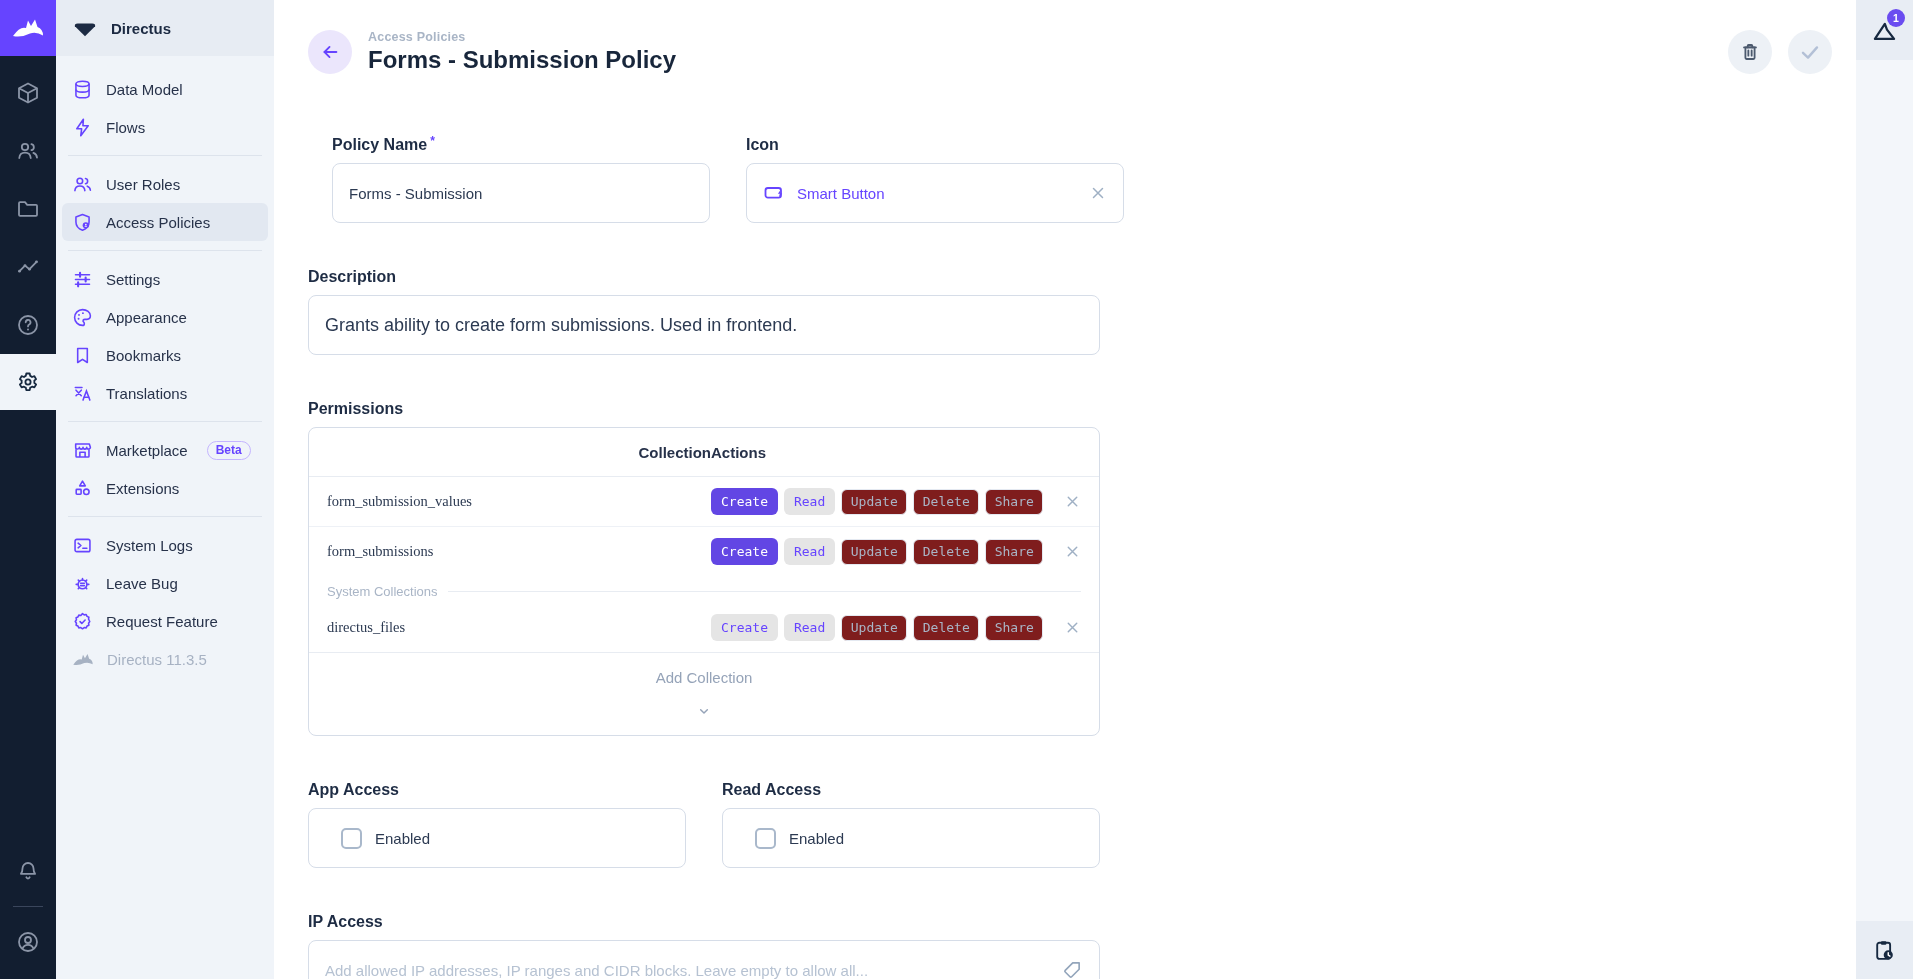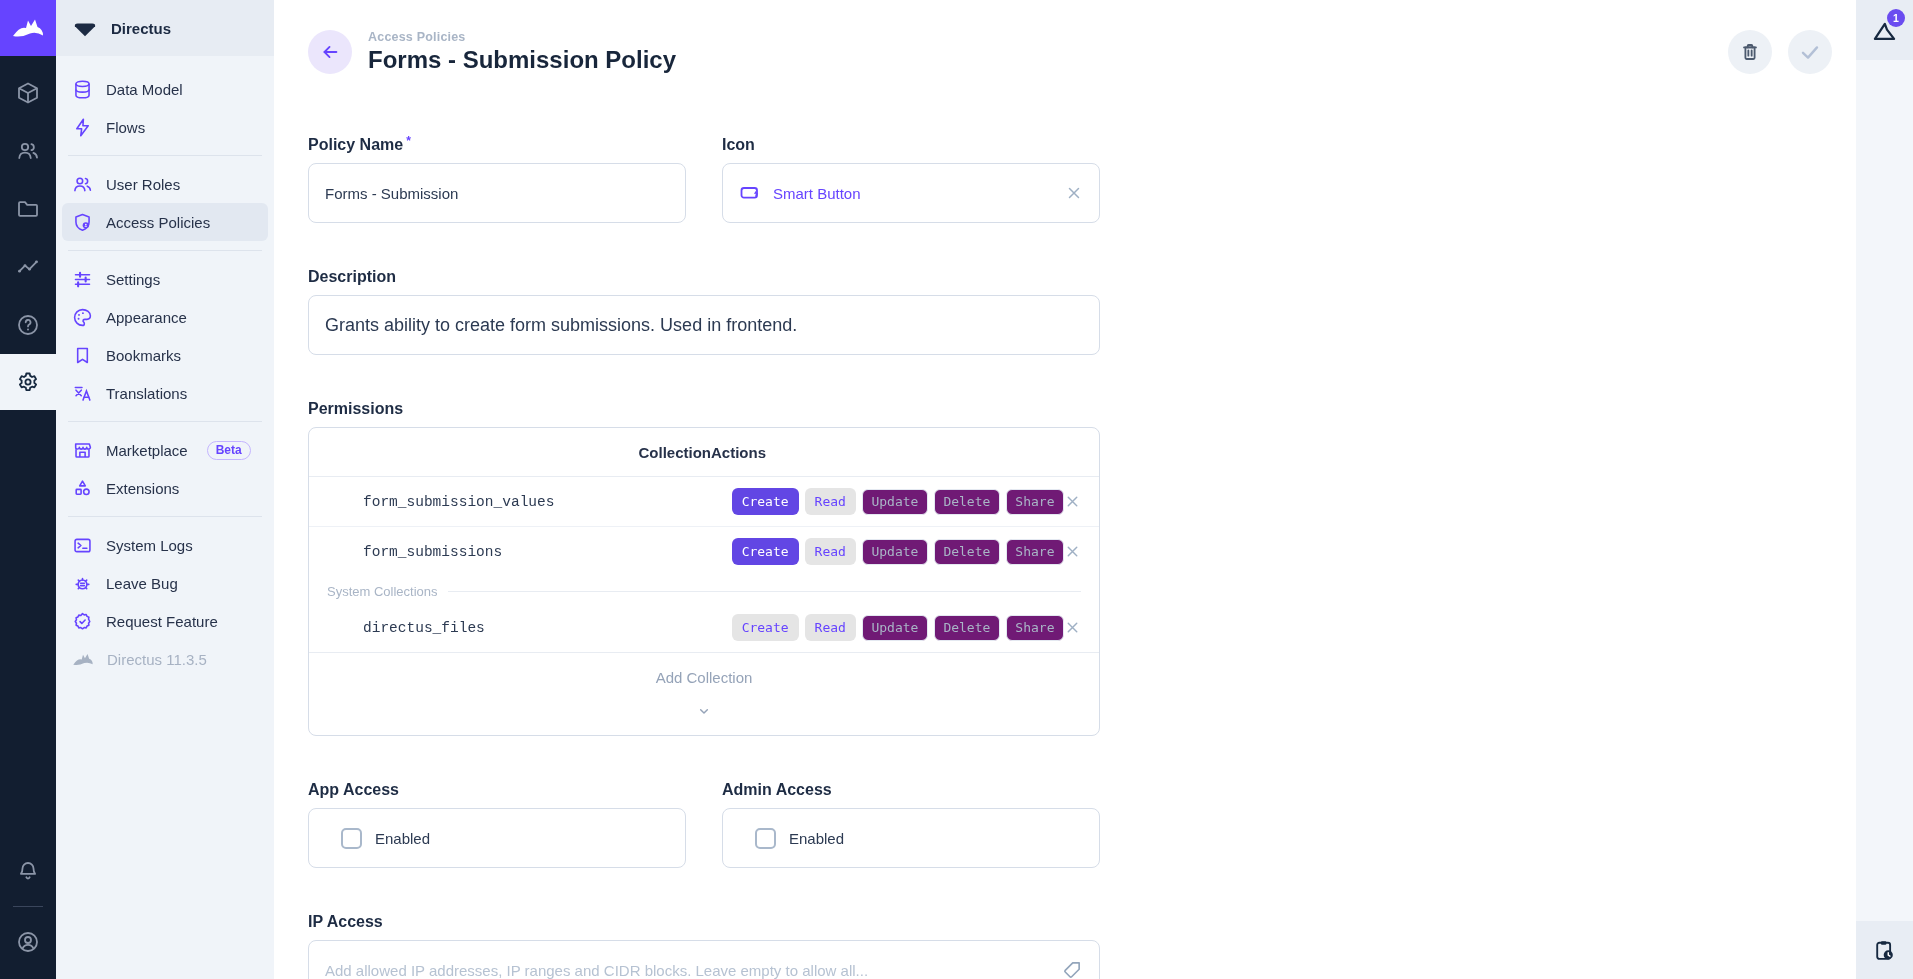--- a/index.html
+++ b/index.html
@@ -1,18 +1,18 @@
 <!DOCTYPE html>
 <html><head>
 <meta charset="utf-8">
 <style>
   * { margin:0; padding:0; box-sizing:border-box; }
   html,body { width:1913px; height:979px; overflow:hidden; background:#fff;
     font-family:"Liberation Sans", sans-serif; color:#27324a; }
-  .mono { font-family:Liberation Mono, monospace;margin-left:36px; }
+  .mono { font-family:Liberation Serif, serif; }
 
   
   .module-bar { position:absolute; left:0; top:0; width:56px; height:979px;
     background:#121e30; display:flex; flex-direction:column; align-items:center; }
   .logo-tile { width:56px; height:56px; background:#6644ff; display:flex;
     align-items:center; justify-content:center; flex:none; }
   .mod-btn { width:56px; height:58px; display:flex; align-items:center;
     justify-content:center; color:#8b95a7; flex:none; cursor:pointer; }
   .mod-btn.first { margin-top:8px; }
   .mod-btn.active { background:#f0f4f9; color:#172940; height:56px; }
@@ -58,21 +58,21 @@
   .breadcrumb { font-size:12.5px; font-weight:700; color:#a9b5c6; letter-spacing:.2px; }
   .page-title { font-size:24px; font-weight:700; color:#18263b; margin-top:2px; }
   .header-actions { margin-left:auto; display:flex; gap:16px; }
   .circle-btn { width:44px; height:44px; border-radius:50%; background:#edf1f6;
     display:flex; align-items:center; justify-content:center; cursor:pointer; }
   .circle-btn.trash { color:#4c5a6e; }
   .circle-btn.check { color:#b3c0d6; }
 
   .form { padding:30px 0 40px 34px; width:830px; }
   .group { margin-top:45px; }
-  .group.g-first { margin-top:32px; }
+  .group.g-first { margin-top:32px;margin-left:24px; }
   .two-col { display:grid; grid-template-columns:378px 378px; column-gap:36px; }
   .f-label { font-size:16px; font-weight:600; color:#1e2c44; margin-bottom:9px;
     display:flex; align-items:flex-start; gap:3px; }
   .req { color:#6644ff; font-size:12px; margin-top:-2px; }
   .box { border:1.5px solid #d6dde8; border-radius:8px; background:#fff; }
   .input-box { height:60px; display:flex; align-items:center; padding:0 16px; }
   .input-box input { border:none; outline:none; width:100%; font-size:15px;
     color:#2c3a52; background:transparent; font-family:"Liberation Sans",sans-serif; }
   .input-box input::placeholder { color:#b6c2d2; }
   .icon-field { gap:10px; cursor:pointer; }
@@ -86,21 +86,21 @@
     font-size:15px; font-weight:600; color:#27324a;text-align:right; }
   .col-collection { width:384px; }
   .perm-row { display:flex; align-items:center; padding:11px 18px; }
   .perm-row.rule { border-bottom:1.5px solid #eef1f6; }
   .coll-name { font-size:14.5px; color:#2c3a52; }
   .badges { display:flex; align-items:center; gap:6px; }
   .badge { font-family:"DejaVu Sans Mono", monospace; font-size:13px; line-height:1;
     border-radius:6px; padding:7px 10px; cursor:pointer; white-space:nowrap; }
   .badge-full { background:#6246e4; color:#fff; }
   .badge-custom { background:#e5e5e5; color:#6644ff; }
-  .badge-none { background:#701a75; border:1.5px solid #e4e9f1; color:#a9b5c6; padding:5.5px 8.5px; }
+  .badge-none { background:#7f1d1d; border:1.5px solid #e4e9f1; color:#a9b5c6; padding:5.5px 8.5px; }
   .row-x { margin-left:auto; color:#9fb0c4; display:flex; cursor:pointer; }
   .sys-div { display:flex; align-items:center; padding:8px 18px 4px; }
   .sys-div span { font-size:13px; font-weight:500; color:#a9b5c6; white-space:nowrap; }
   .sys-div .line { flex:1; border-top:1.5px solid #e8ecf2; margin-left:10px; }
   .add-row { border-top:1.5px solid #e8ecf2; padding:16px 18px; display:flex;
     align-items:center; gap:17px; color:#95a3b8; font-size:15px; font-weight:500; cursor:pointer;flex-direction:column; }
 
   
   .check-box-field { height:60px; display:flex; align-items:center; gap:13px;
     padding:0 32px; cursor:pointer; }
@@ -504,21 +504,21 @@
 
     <div class="group two-col">
       <div>
         <div class="f-label">App Access</div>
         <div class="box check-box-field">
           <span class="cb"></span>
           <span class="cb-label">Enabled</span>
         </div>
       </div>
       <div>
-        <div class="f-label">Admin Access</div>
+        <div class="f-label">Read Access</div>
         <div class="box check-box-field">
           <span class="cb"></span>
           <span class="cb-label">Enabled</span>
         </div>
       </div>
     </div>
 
     <div class="group">
       <div class="f-label">IP Access</div>
       <div class="box input-box ip-box">

